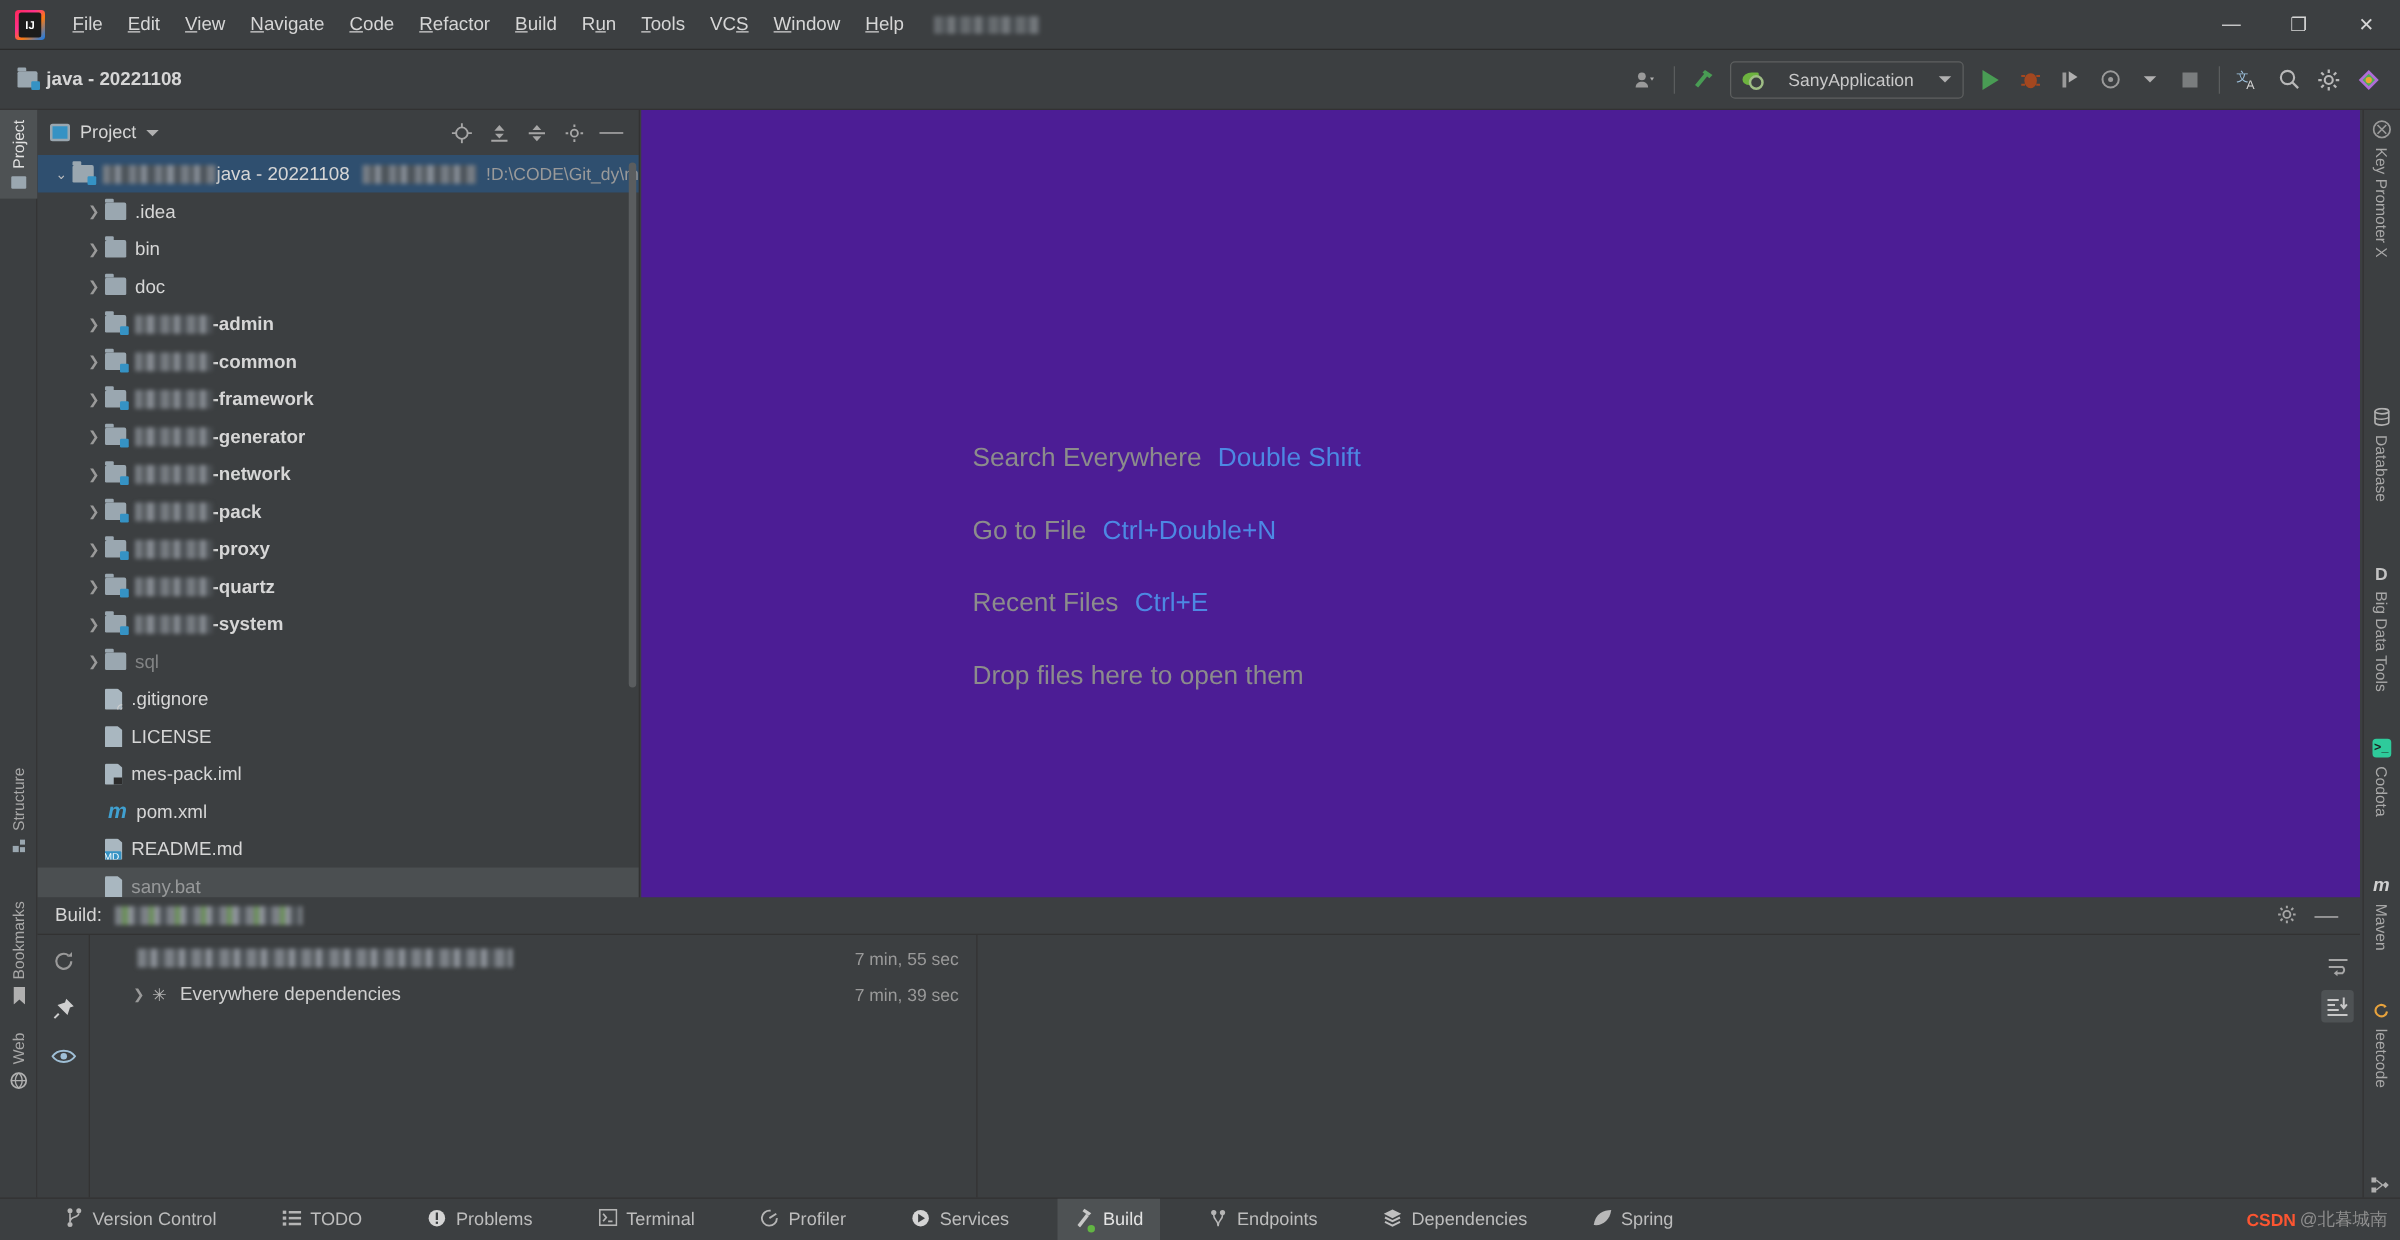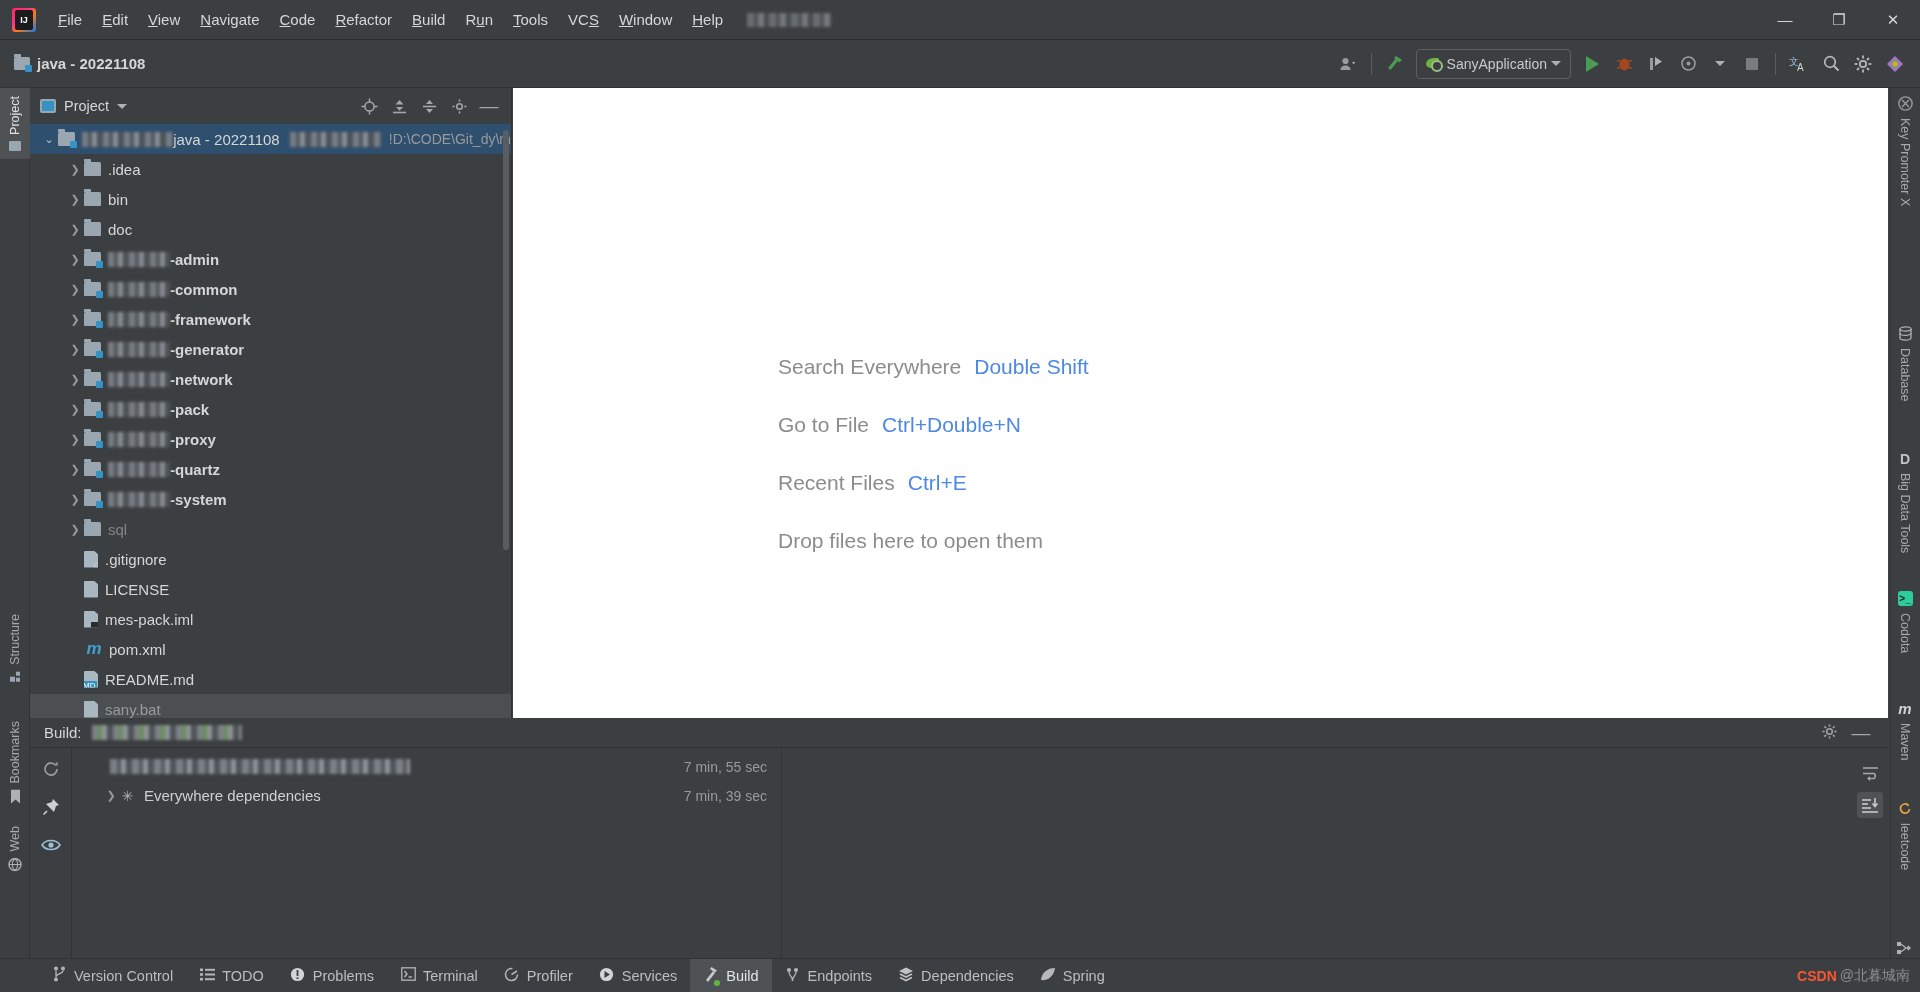--- a/index.html
+++ b/index.html
@@ -69,21 +69,21 @@
   }
   .proj-label { font-size:15px; color:#d6d6d6; font-weight:600; }
 
   .tb-right { margin-left:auto; display:flex; align-items:center; gap:2px; padding-right:10px; }
   .tb-ico {
     width:30px;height:30px; display:flex; align-items:center; justify-content:center;
     color:#adadad; font-size:15px; border-radius:3px;
   }
   .tb-sep { width:1px; height:22px; background:#5a5d5e; margin:0 6px; }
   .run-config {
-    display:flex; align-items:center; gap:4px; height:30px; padding:0 9px;
+    display:flex; align-items:center; gap:20px; height:30px; padding:0 9px;
     border:1px solid #5e6060; border-radius:4px; background:#3c3f41; margin:0 4px;
   }
   .run-config .label { font-size:14px; color:#c9c9c9; }
   .spring-ico {
     width:17px;height:15px; position:relative; flex:none;
   }
   .spring-ico::before{
     content:""; position:absolute; left:0; top:2px; width:13px;height:10px;
     background:#6db33f; border-radius:60% 10% 55% 45%;
   }
@@ -168,21 +168,21 @@
     margin-left:8px; font-size:14px; color:#9a9a9a;
   }
   .treescroll {
     position:absolute; right:2px; top:6px; width:6px; height:420px;
     background:#5a5d5f; border-radius:3px;
   }
 
   
   .editor {
     position:absolute; top:88px; left:513px; width:1375px; height:630px;
-    background:#ffffff;
+    background:#4c1d95;
   }
   .hints { position:absolute; left:265px; top:250px; }
   .hint-row { height:58px; display:flex; align-items:center; gap:13px; }
   .hint-label { font-size:21px; color:#8c8c8c; }
   .hint-key { font-size:21px; color:#4d88e3; }
 
   
   .build-win {
     position:absolute; top:718px; left:30px; width:1858px; height:240px;
     background:#3c3f41;
@@ -726,21 +726,21 @@
             <path d="M9 7 L11.5 4.5 L14 7 L11.5 9.5 Z" fill="#b0b0b0"></path>
             <line x1="4" y1="3" x2="9" y2="7" stroke="#b0b0b0" stroke-width="1.2"></line>
             <line x1="4" y1="11" x2="9" y2="7" stroke="#b0b0b0" stroke-width="1.2"></line>
           </svg>
       </span>
       <span></span>
     </div>
   </div>
 
   <div class="statusbar">
-    <div id="status-tabs" style="display:flex;align-items:center;">
+    <div id="status-tabs" style="display:flex;align-items:center;gap:26px;">
         <div class="stab">
           <span class="ic"><svg width="13" height="16" viewBox="0 0 13 16">
               <circle cx="3" cy="2.5" r="2" fill="#b5b5b5"></circle>
               <circle cx="3" cy="13.5" r="2" fill="#b5b5b5"></circle>
               <circle cx="10" cy="2.5" r="2" fill="#b5b5b5"></circle>
               <path d="M3 4.5 v7 M10 4.5 c0 4 -7 2 -7 7" fill="none" stroke="#b5b5b5" stroke-width="1.3"></path>
             </svg></span>
           <span>Version Control</span>
         </div>
         <div class="stab">

